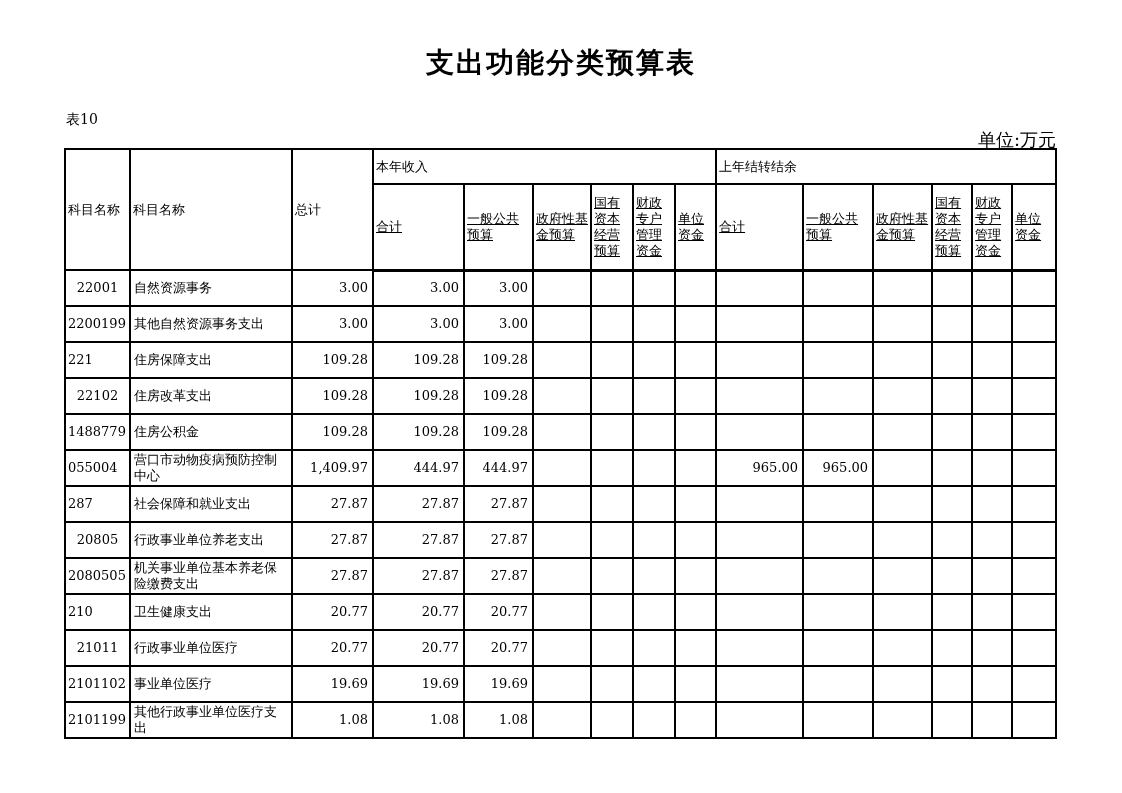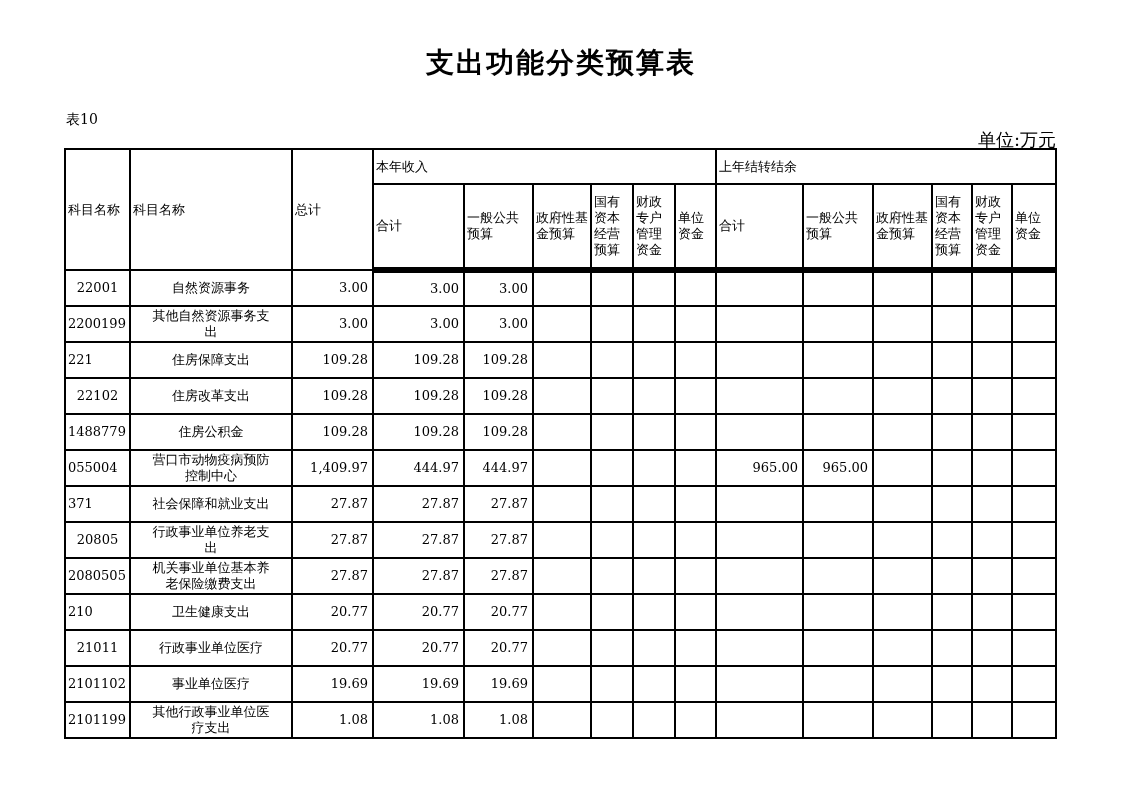--- a/index.html
+++ b/index.html
@@ -57,35 +57,35 @@
     word-break: break-all;
   }
   .budget-table th {
     font-weight: normal;
     text-align: left;
     vertical-align: middle;
     padding: 1px 2px;
   }
   tr.group-row { height: 35px; }
   tr.sub-row { height: 86px; }
-  .budget-table thead tr.sub-row th { border-bottom: 6px solid #000000; }
+  .budget-table thead tr.sub-row th { border-bottom: 3px solid #000000; text-decoration: underline; }
   .budget-table tbody tr { height: 36px; }
   .budget-table td.code {
     text-align: left;
     vertical-align: middle;
     padding: 1px 1px 1px 2px;
   }
   .budget-table td.code.center {
     text-align: center;
     padding: 1px;
   }
   .budget-table td.name {
-    text-align: center;
+    text-align: left;
     vertical-align: middle;
-    padding: 1px 19px;
+    padding: 1px 3px;
   }
   .budget-table td.val {
     text-align: right;
     vertical-align: middle;
     padding: 1px 4px 1px 1px;
   }
 </style>
 </head>
 <body>
 
@@ -232,21 +232,21 @@
           <td class="val"></td>
           <td class="val"></td>
           <td class="val">965.00</td>
           <td class="val">965.00</td>
           <td class="val"></td>
           <td class="val"></td>
           <td class="val"></td>
           <td class="val"></td>
         </tr>
         <tr>
-          <td class="code">371</td>
+          <td class="code">287</td>
           <td class="name">社会保障和就业支出</td>
           <td class="val">27.87</td>
           <td class="val">27.87</td>
           <td class="val">27.87</td>
           <td class="val"></td>
           <td class="val"></td>
           <td class="val"></td>
           <td class="val"></td>
           <td class="val"></td>
           <td class="val"></td>

